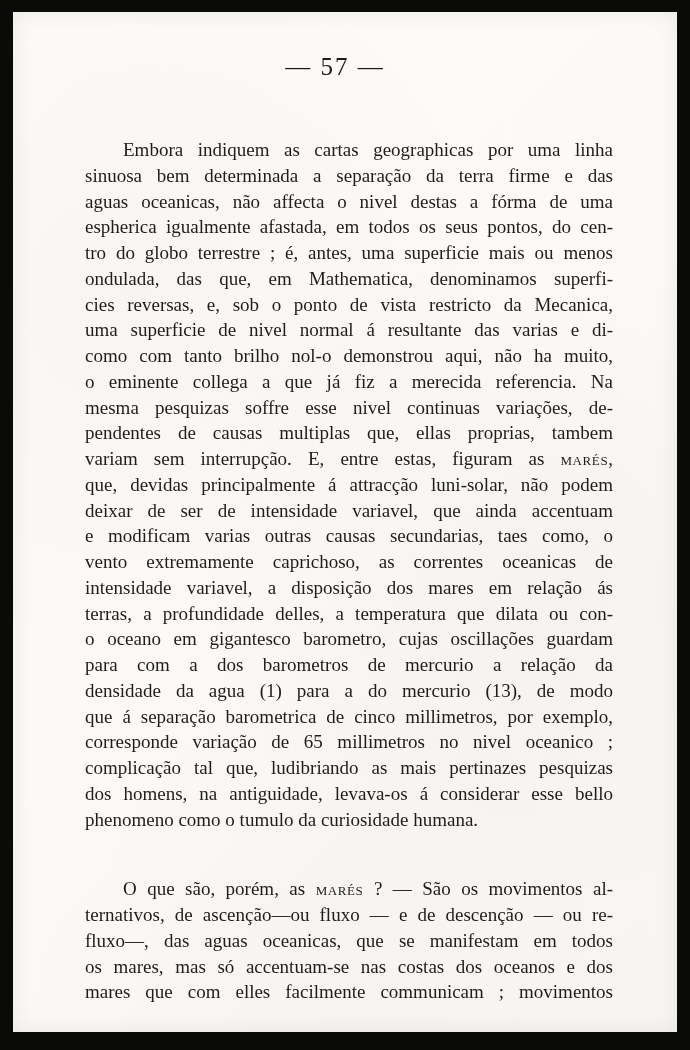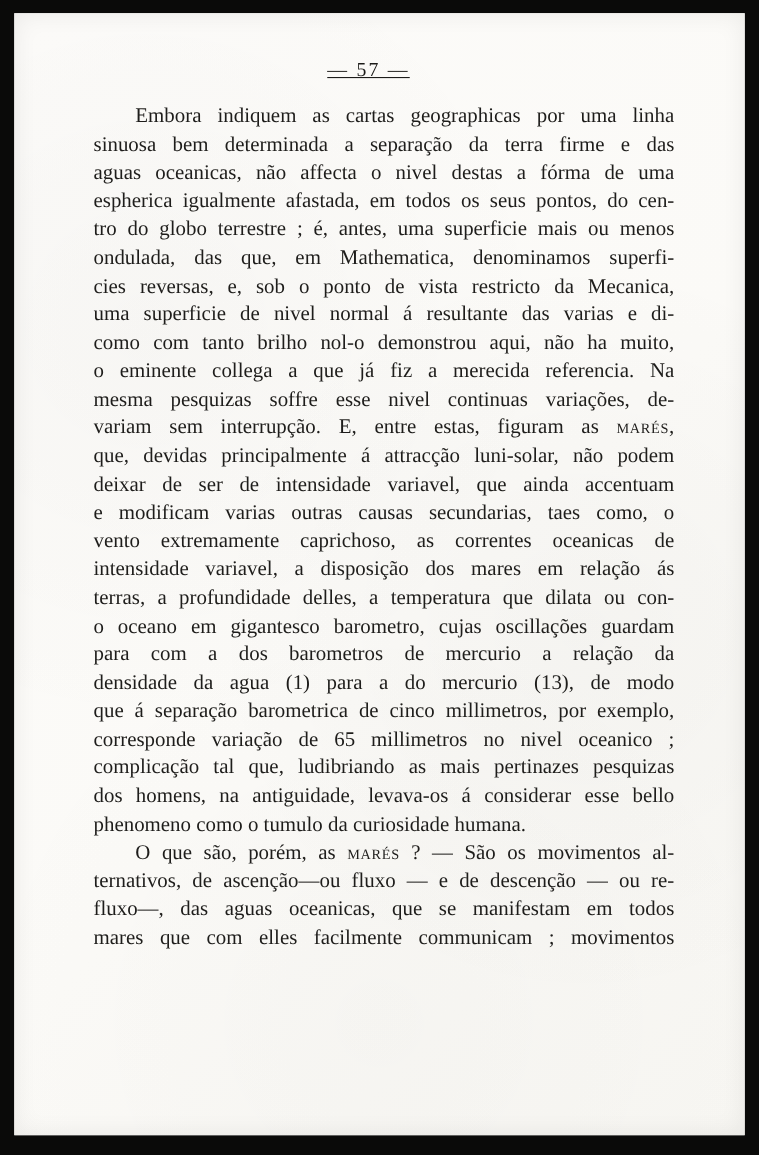--- a/index.html
+++ b/index.html
@@ -29,24 +29,23 @@
       linear-gradient(135deg, #fcfbf9 0%, #fbfaf7 55%, #f7f6f2 100%);
     box-shadow: inset 0 0 22px rgba(0,0,0,0.07);
     color: #1e1d1b;
   }
   .page-header {
     position: absolute;
     top: 41px;
     left: 0;
     right: 20px;
     text-align: center;
-    font-size: 18px;
+    font-size: 25px;
     letter-spacing: 2px;
     color: #1c1b19;
-    text-decoration: underline;
   }
   .text-block {
     position: absolute;
     left: 72px;
     top: 81px;
     width: 528px;
   }
   .para { margin: 0; padding: 0; }
   .line {
     font-size: 19px;
@@ -56,20 +55,21 @@
     text-align: justify;
     text-align-last: justify;
     overflow: hidden;
     color: #1e1d1b;
   }
   .line.last {
     text-align-last: left;
   }
   .line.indent {
     text-indent: 2em;
+    margin-top: 44px;
   }
   .seg-i { }
   .seg-sc { font-variant: small-caps; letter-spacing: 0.6px; }
 </style>
 </head>
 <body>
 
 <div class="scan">
   <div class="page">
     <div class="page-header">— 57 —</div>
@@ -79,37 +79,39 @@
           <div class="line"><span>sinuosa bem determinada a separação da terra firme e das</span></div>
           <div class="line"><span>aguas oceanicas, não affecta o nivel destas a fórma de uma</span></div>
           <div class="line"><span>espherica igualmente afastada, em todos os seus pontos, do cen-</span></div>
           <div class="line"><span>tro do globo terrestre ; é, antes, uma superficie mais ou menos</span></div>
           <div class="line"><span>ondulada, das que, em </span><span class="seg-i">Mathematica</span><span>, denominamos </span><span class="seg-i">superfi-</span></div>
           <div class="line"><span class="seg-i">cies reversas</span><span>, e, sob o ponto de vista restricto da </span><span class="seg-i">Mecanica</span><span>,</span></div>
           <div class="line"><span>uma superficie de nivel normal á resultante das varias e di-</span></div>
           <div class="line"><span>como com tanto brilho nol-o demonstrou aqui, não ha muito,</span></div>
           <div class="line"><span>o eminente collega a que já fiz a merecida referencia. Na</span></div>
           <div class="line"><span>mesma pesquizas soffre esse nivel continuas variações, de-</span></div>
+          <div class="line"><span>pendentes de causas multiplas que, ellas proprias, tambem</span></div>
           <div class="line"><span>variam sem interrupção. E, entre estas, figuram as </span><span class="seg-sc">marés</span><span>,</span></div>
           <div class="line"><span>que, devidas principalmente á attracção luni-solar, não podem</span></div>
           <div class="line"><span>deixar de ser de intensidade variavel, que ainda accentuam</span></div>
           <div class="line"><span>e modificam varias outras causas secundarias, taes como, o</span></div>
           <div class="line"><span>vento extremamente caprichoso, as correntes oceanicas de</span></div>
           <div class="line"><span>intensidade variavel, a disposição dos mares em relação ás</span></div>
           <div class="line"><span>terras, a profundidade delles, a temperatura que dilata ou con-</span></div>
           <div class="line"><span>o oceano em gigantesco barometro, cujas oscillações guardam</span></div>
           <div class="line"><span>para com a dos barometros de mercurio a relação da</span></div>
           <div class="line"><span>densidade da agua (1) para a do mercurio (13), de modo</span></div>
           <div class="line"><span>que á separação barometrica de cinco millimetros, por exemplo,</span></div>
           <div class="line"><span>corresponde variação de 65 millimetros no nivel oceanico ;</span></div>
           <div class="line"><span>complicação tal que, ludibriando as mais pertinazes pesquizas</span></div>
           <div class="line"><span>dos homens, na antiguidade, levava-os á considerar esse bello</span></div>
           <div class="line last"><span>phenomeno como o </span><span class="seg-i">tumulo da curiosidade humana</span><span>.</span></div>
         </div>
         <div class="para">
           <div class="line indent"><span>O que são, porém, as </span><span class="seg-sc">marés</span><span> ? — São os movimentos al-</span></div>
           <div class="line"><span>ternativos, de ascenção—ou </span><span class="seg-i">fluxo</span><span> — e de descenção — ou </span><span class="seg-i">re-</span></div>
           <div class="line"><span class="seg-i">fluxo</span><span>—, das aguas oceanicas, que se manifestam em todos</span></div>
+          <div class="line"><span>os mares, mas só accentuam-se nas costas dos oceanos e dos</span></div>
           <div class="line"><span>mares que com elles facilmente communicam ; movimentos</span></div>
         </div>
       </div>
   </div>
 </div>
 
 </body></html>

